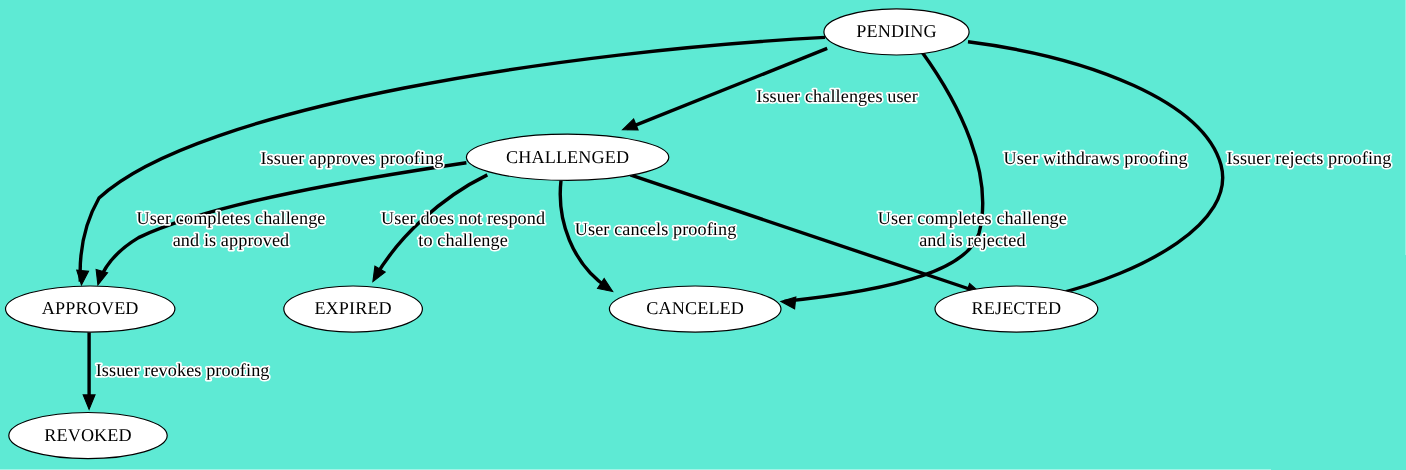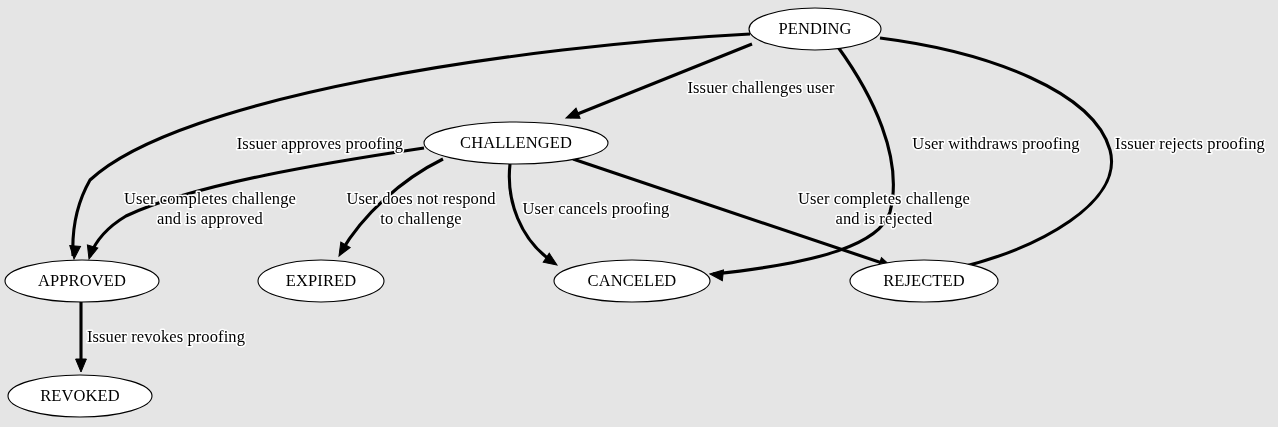--- a/index.html
+++ b/index.html
@@ -7,21 +7,21 @@
     padding: 0;
     background: #ffffff;
   }
   body {
     font-family: "Liberation Serif", "DejaVu Serif", serif;
   }
   #diagram-root {
     position: relative;
     width: 1278px;
     height: 427px;
-    background: #e5e5e5;
+    background: #5eead4;
     overflow: hidden;
   }
   svg#graph {
     display: block;
     width: 1278px;
     height: 427px;
   }
   .node-ellipse {
     fill: #ffffff;
     stroke: #000000;

